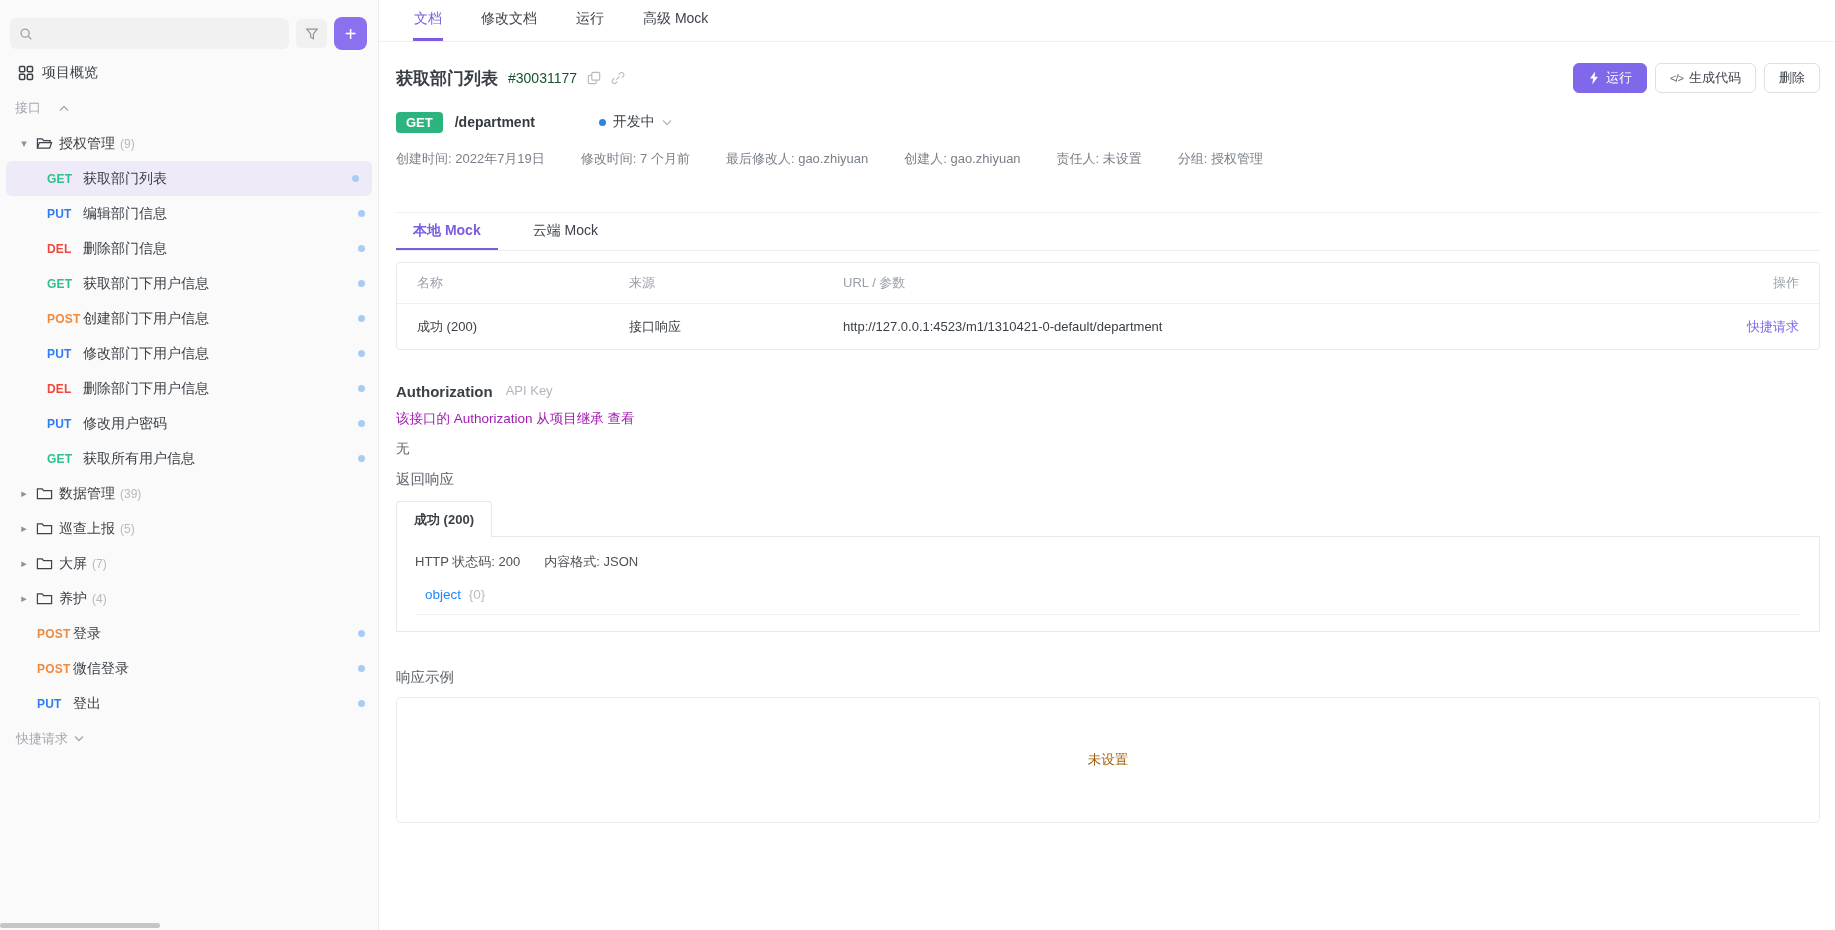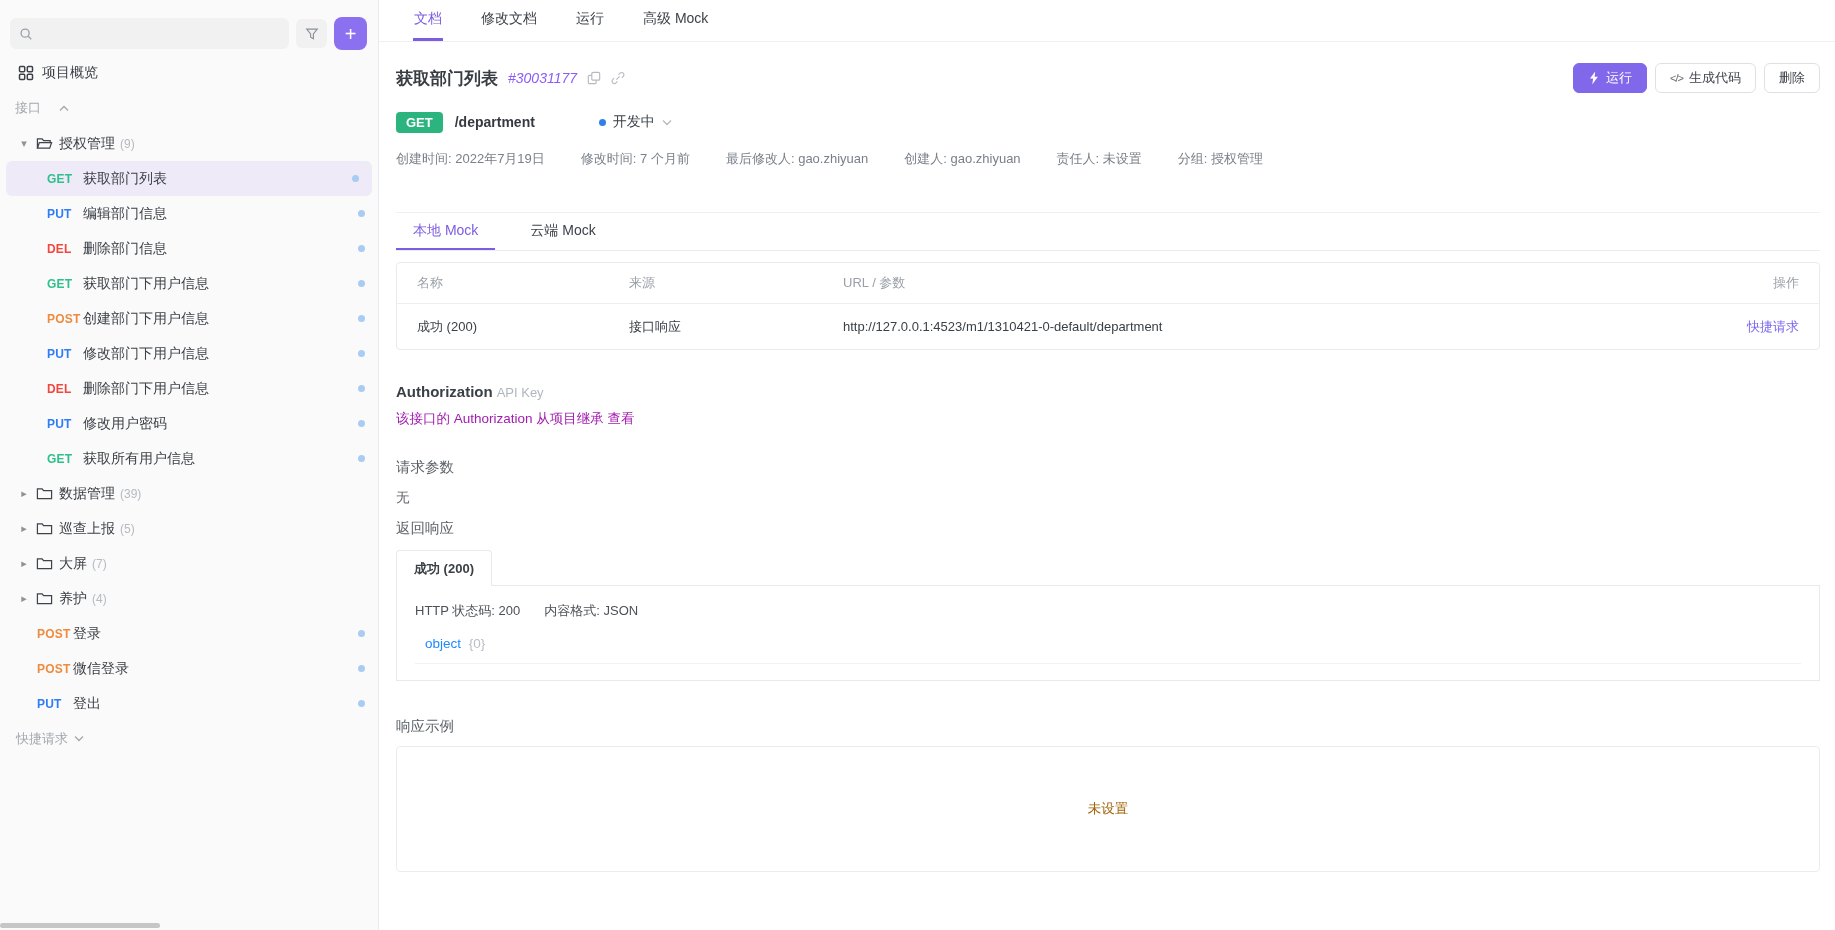--- a/index.html
+++ b/index.html
@@ -52,21 +52,21 @@
     padding-left:34px; }
   .tabbar .tab { display:flex; align-items:center; font-size:14px; color:#3d424a;
     margin-right:37px; cursor:pointer; border-bottom:3px solid transparent; padding:0 1px; }
   .tabbar .tab.active { color:#7c5ce0; border-bottom-color:#7c5ce0; }
 
   .content { padding:0 15px 0 17px; }
   .doc-header { margin-top:20px; height:32px; display:flex; align-items:center;
     justify-content:space-between; }
   .title-group { display:flex; align-items:center; gap:10px; }
   .page-title { font-size:17px; font-weight:bold; color:#383d44; }
-  .api-id { font-size:14px; color:#8b5cf6;font-style:italic; }
+  .api-id { font-size:14px; color:#14532d; }
   .title-icon { display:flex; cursor:pointer; }
   .btn-group { display:flex; gap:8px; }
   .btn { height:30px; border-radius:6px; font-size:13px; display:flex; align-items:center;
     gap:6px; padding:0 14px; cursor:pointer; border:1px solid #e0e0e3; background:#fff;
     color:#3d424a; font-family:inherit; }
   .btn.primary { background:#8168ea; border-color:#8168ea; color:#fff; }
   .btn .code-glyph { font-size:11px; color:#6b7077; letter-spacing:-1px; }
 
   .endpoint-row { margin-top:16px; display:flex; align-items:center; height:24px; }
   .method-badge { background:#2bb47e; color:#fff; font-size:13px; font-weight:bold;
@@ -75,33 +75,33 @@
   .status-select { display:flex; align-items:center; gap:7px; margin-left:64px; cursor:pointer; }
   .status-dot { width:7px; height:7px; border-radius:50%; background:#2f80ed; }
   .status-text { font-size:14px; color:#3d424a; }
 
   .meta-row { margin-top:16px; display:flex; gap:36px; font-size:13px; color:#7a8089; }
   .sec-divider { margin-top:44px; border-top:1px solid #f0f0f2; }
 
   .mock-tabs { height:38px; display:flex; border-bottom:1px solid #ececee; }
   .mock-tab { display:flex; align-items:center; padding:0 17px; margin-right:18px;
     font-size:14px; color:#3d424a; cursor:pointer; border-bottom:2px solid transparent; }
-  .mock-tab.active { color:#7c5ce0; border-bottom-color:#7c5ce0; font-weight:normal; }
+  .mock-tab.active { color:#7c5ce0; border-bottom-color:#7c5ce0; font-weight:bold; }
 
   table.mock-table { margin-top:11px; width:100%; border:1px solid #eaeaec; border-radius:4px;
     border-collapse:separate; border-spacing:0; }
   .mock-table th { height:41px; text-align:left; font-weight:normal; font-size:13px;
     color:#9aa0a8; padding:0 20px; border-bottom:1px solid #eeeef0; }
   .mock-table td { height:45px; font-size:13px; color:#3b4046; padding:0 20px; }
   .mock-table .col-name { width:212px; }
   .mock-table .col-src { width:214px; }
   .mock-table .col-act { width:110px; text-align:right; }
   .link-purple { color:#7b68ee; cursor:pointer; }
 
-  .auth-head { margin-top:33px; display:flex; align-items:flex-end; gap:4px; }
+  .auth-head { margin-top:33px; display:flex; align-items:flex-start; gap:13px; }
   .auth-title { font-size:15px; font-weight:bold; color:#3b4046; }
   .auth-type { font-size:13px; color:#b1b6bd; }
   .auth-desc { margin-top:10px; font-size:13.5px; color:#a21caf; }
   .auth-desc .see-link { cursor:pointer; }
 
   .sec-heading { margin-top:30px; font-size:14.5px; color:#5c6269; }
   .plain-text { margin-top:12px; font-size:13.5px; color:#5c6269; }
 
   .resp-tab { margin-top:12px; display:inline-flex; align-items:center; height:36px;
     padding:0 17px; border:1px solid #e9e9eb; border-bottom:none; border-radius:4px 4px 0 0;
@@ -392,21 +392,20 @@
 
       <div class="auth-head">
         <span class="auth-title">Authorization</span>
         <span class="auth-type">API Key</span>
       </div>
       <div class="auth-desc">
         <span>该接口的 Authorization 从项目继承</span>
         <span class="see-link">查看</span>
       </div>
 
-      <div class="sec-heading">请求参数</div>
       <div class="plain-text">无</div>
 
       <div class="sec-heading" style="margin-top:12px">返回响应</div>
 
       <div class="resp-tab">成功 (200)</div>
       <div class="resp-panel">
         <div class="resp-status-row">
           <span>HTTP 状态码: 200</span>
           <span>内容格式: JSON</span>
         </div>

